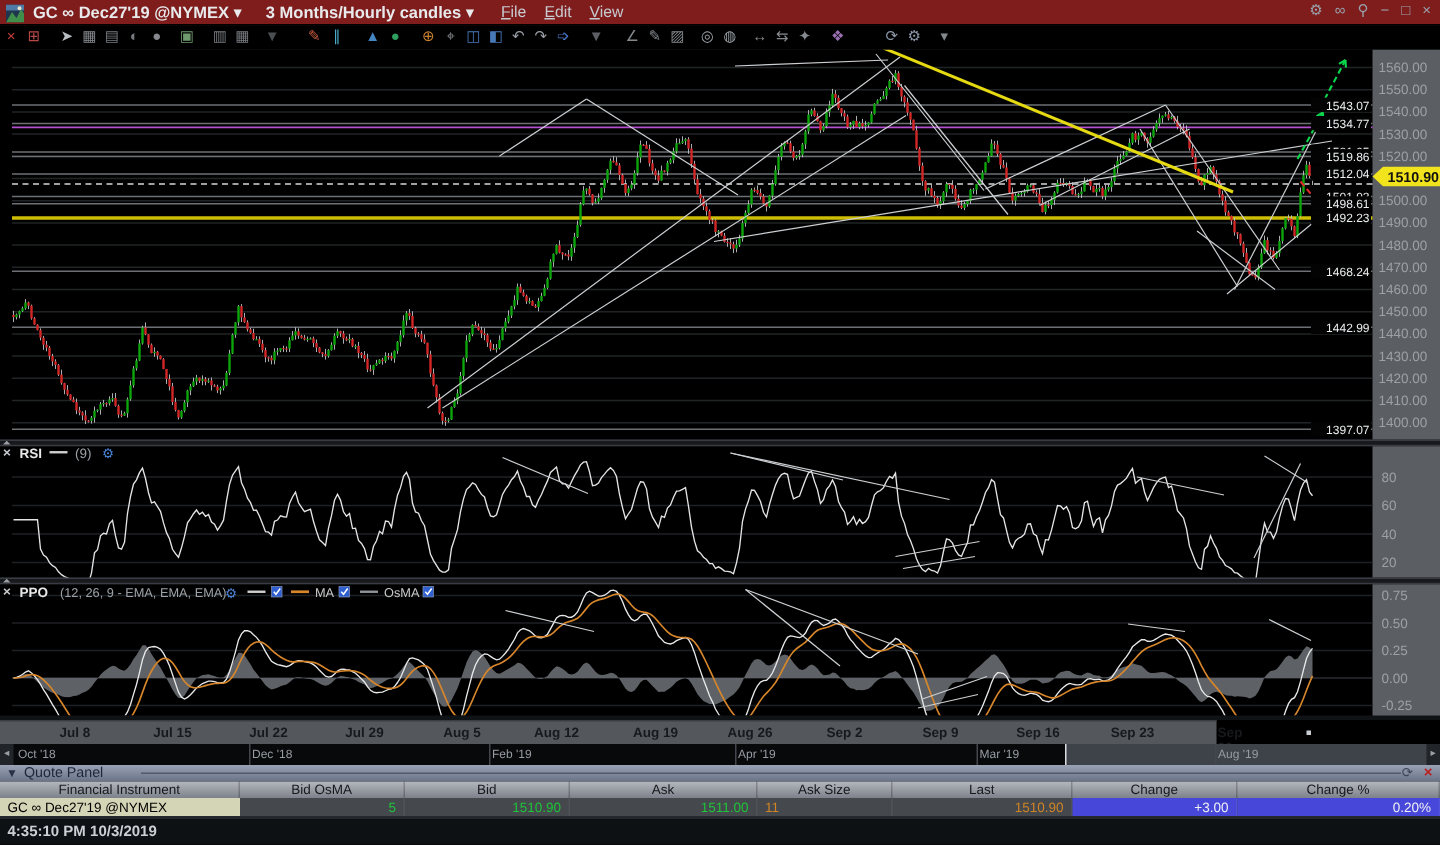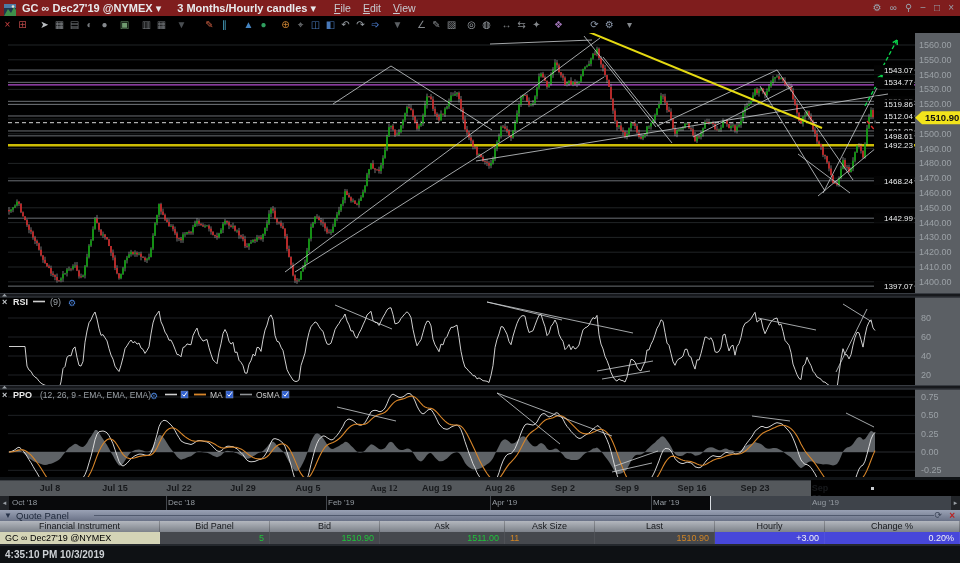--- a/index.html
+++ b/index.html
@@ -1196,21 +1196,21 @@
       </g>
       <rect x="0" y="444" width="960" height="3" fill="#101316"></rect>
     </svg>
 
   <div class="xaxis" id="xaxis">
       <span style="left: 50px;">Jul 8</span>
       <span style="left: 115px;">Jul 15</span>
       <span style="left: 179px;">Jul 22</span>
       <span style="left: 243px;">Jul 29</span>
       <span style="left: 308px;">Aug 5</span>
-      <span style="left: 384px; font-family: Liberation Serif, serif;">Aug 12</span>
+      <span style="left: 371px;">Aug 12</span>
       <span style="left: 437px;">Aug 19</span>
       <span style="left: 500px;">Aug 26</span>
       <span style="left: 563px;">Sep 2</span>
       <span style="left: 627px;">Sep 9</span>
       <span style="left: 692px;">Sep 16</span>
       <span style="left: 755px;">Sep 23</span>
       <span style="left: 820px;">Sep 30</span>
       <div class="xdot" style="left: 871px;"></div>
     </div>
 
@@ -1234,26 +1234,26 @@
   <div class="qheader">
     <span class="qh-tri">▼</span>
     <span class="qh-title">Quote Panel</span>
     <div class="qh-line"></div>
     <span class="qh-refresh">⟳</span>
     <span class="qh-close">×</span>
   </div>
 
   <div class="qthead" id="qthead">
       <div style="width: 160px;">Financial Instrument</div>
-      <div style="width: 110px;">Bid Panel</div>
+      <div style="width: 110px;">Bid OsMA</div>
       <div style="width: 110px;">Bid</div>
       <div style="width: 125px;">Ask</div>
       <div style="width: 90px;">Ask Size</div>
       <div style="width: 120px;">Last</div>
-      <div style="width: 110px;">Hourly</div>
+      <div style="width: 110px;">Change</div>
       <div style="width: 135px;">Change %</div>
     </div>
   <div class="qtrow" id="qtrow">
       <div style="width: 160px; background: rgb(212, 212, 182); color: rgb(0, 0, 0); text-align: left;">GC ∞ Dec27'19 @NYMEX</div>
       <div style="width: 110px; color: rgb(30, 197, 57); text-align: right;">5</div>
       <div style="width: 110px; color: rgb(30, 197, 57); text-align: right;">1510.90</div>
       <div style="width: 125px; color: rgb(30, 197, 57); text-align: right;">1511.00</div>
       <div style="width: 90px; color: rgb(208, 132, 36); text-align: left;">11</div>
       <div style="width: 120px; color: rgb(208, 132, 36); text-align: right;">1510.90</div>
       <div style="width: 110px; color: rgb(240, 240, 244); text-align: right; background: rgb(71, 71, 218);">+3.00</div>

